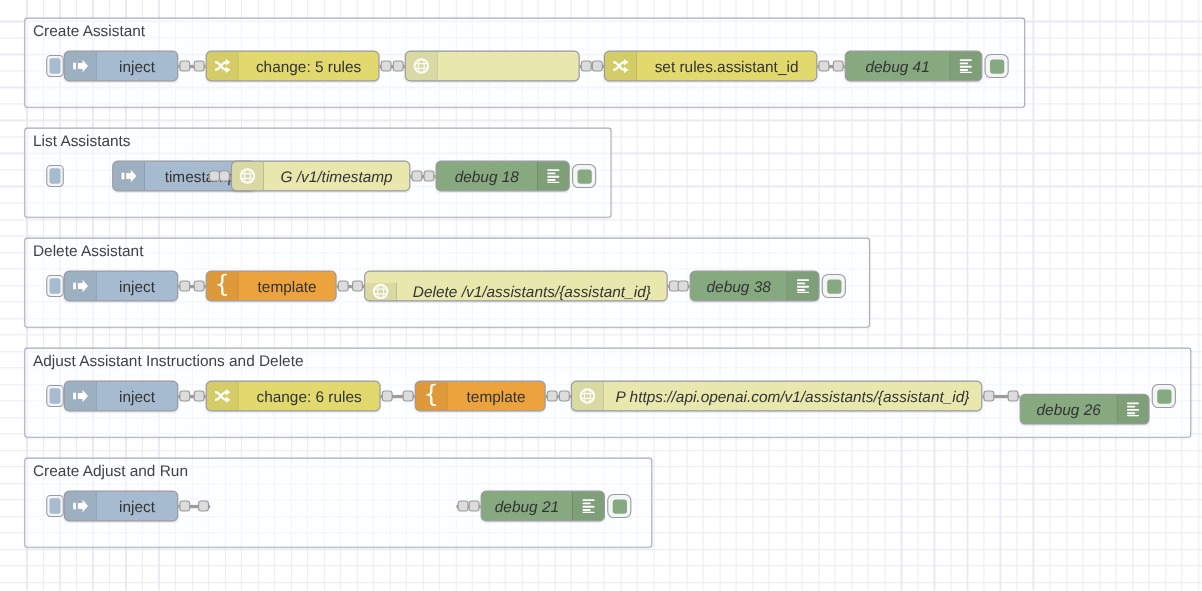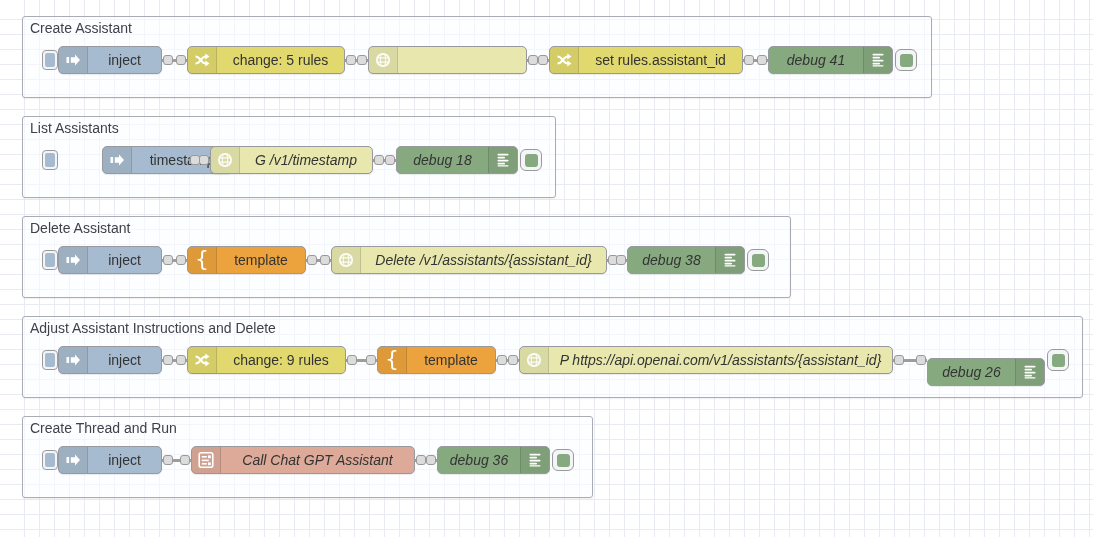--- a/index.html
+++ b/index.html
@@ -216,21 +216,21 @@
     <div class="port" style="left: 176px; top: 255px;"></div>
     <div class="node" style="left: 187px; top: 246px; width: 119px; background: rgb(236, 163, 61);">
       <div class="icon-sec icon-left">
         <span class="brace">{</span>
       </div>
       <div class="node-label">template</div>
     </div>
     <div class="wire" style="left: 306px; top: 258.5px; width: 25px;"></div>
     <div class="port" style="left: 307px; top: 255px;"></div>
     <div class="port" style="left: 320px; top: 255px;"></div>
-    <div class="node" style="left: 331px; top: 246px; width: 276px; background: rgb(231, 231, 174);">
+    <div class="node" style="left: 331px; top: 246px; width: 276px; background: rgb(231, 231, 174); align-items: flex-end;">
       <div class="icon-sec icon-left">
         <svg width="16" height="16" viewBox="0 0 16 16">
           <g stroke="#fff" fill="none" opacity="0.92">
             <circle cx="8" cy="8" r="6.2" stroke-width="1.8"></circle>
             <ellipse cx="8" cy="8" rx="2.7" ry="6.2" stroke-width="1.1"></ellipse>
             <path d="M2.2 5.9 H13.8 M2.2 10.1 H13.8" stroke-width="1.1"></path>
           </g>
         </svg>
       </div>
       <div class="node-label italic">Delete /v1/assistants/{assistant_id}</div>
@@ -275,21 +275,21 @@
     <div class="port" style="left: 176px; top: 355px;"></div>
     <div class="node" style="left: 187px; top: 346px; width: 159px; background: rgb(226, 217, 110);">
       <div class="icon-sec icon-left">
         <svg width="17" height="16" viewBox="0 0 16 16">
           <path d="M1 11.5 C4 11.5 5.2 9.4 6.5 7.6 C8 5.5 9.5 4.5 11.5 4.5" stroke="#fff" stroke-width="2" fill="none"></path>
           <path d="M10.8 1.6 L15 4.5 L10.8 7.4 z" fill="#fff"></path>
           <path d="M1 4.5 C4 4.5 5.2 6.6 6.5 8.4 C8 10.5 9.5 11.5 11.5 11.5" stroke="#fff" stroke-width="2" fill="none"></path>
           <path d="M10.8 8.6 L15 11.5 L10.8 14.4 z" fill="#fff"></path>
         </svg>
       </div>
-      <div class="node-label">change: 9 rules</div>
+      <div class="node-label">change: 6 rules</div>
     </div>
     <div class="wire" style="left: 346px; top: 358.5px; width: 31px;"></div>
     <div class="port" style="left: 347px; top: 355px;"></div>
     <div class="port" style="left: 366px; top: 355px;"></div>
     <div class="node" style="left: 377px; top: 346px; width: 119px; background: rgb(236, 163, 61);">
       <div class="icon-sec icon-left">
         <span class="brace">{</span>
       </div>
       <div class="node-label">template</div>
     </div>
@@ -322,57 +322,42 @@
             <rect x="2.5" y="10.8" width="7.5" height="1.7" rx="0.8"></rect>
             <rect x="2.5" y="13.2" width="11" height="1.2" rx="0.6"></rect>
           </g>
         </svg>
       </div>
     </div>
     <div class="btn-outer debug-btn" style="left: 1047px; top: 349px;">
       <div class="debug-btn-inner" style="background: rgb(135, 169, 128);"></div>
     </div>
     <div class="group" style="left: 22px; top: 416px; width: 571px; height: 82px;">
-      <div class="group-title">Create Thread and Run</div>
+      <div class="group-title">Create Adjust and Run</div>
     </div>
     <div class="btn-outer inject-btn" style="left: 42px; top: 450px;">
       <div class="inject-btn-inner" style="background: rgb(166, 187, 207);"></div>
     </div>
     <div class="node" style="left: 58px; top: 446px; width: 104px; background: rgb(166, 187, 207);">
       <div class="icon-sec icon-left">
         <svg width="16" height="16" viewBox="0 0 16 16">
           <rect x="1.5" y="5" width="2.6" height="6" fill="#fff"></rect>
           <path d="M5.8 5.2 h4.2 V2.4 L15 8 l-5 5.6 V10.8 H5.8 z" fill="#fff"></path>
         </svg>
       </div>
       <div class="node-label">inject</div>
     </div>
     <div class="wire" style="left: 162px; top: 458.5px; width: 29px;"></div>
     <div class="port" style="left: 163px; top: 455px;"></div>
     <div class="port" style="left: 180px; top: 455px;"></div>
-    <div class="node" style="left: 191px; top: 446px; width: 224px; background: rgb(221, 170, 153);">
-      <div class="icon-sec icon-left">
-        <svg width="18" height="18" viewBox="0 0 18 18">
-          <g>
-            <rect x="2.2" y="1.8" width="13.6" height="14.4" rx="2" stroke="#fff" stroke-width="1.6" fill="none"></rect>
-            <rect x="4.8" y="5" width="5" height="1.6" fill="#fff"></rect>
-            <rect x="11" y="4.4" width="2.8" height="2.8" fill="#fff"></rect>
-            <rect x="4.8" y="8.6" width="7" height="1.6" fill="#fff"></rect>
-            <rect x="4.8" y="12" width="5" height="1.6" fill="#fff"></rect>
-            <rect x="11" y="11.4" width="2.8" height="2.8" fill="#fff"></rect>
-          </g>
-        </svg>
-      </div>
-      <div class="node-label italic">Call Chat GPT Assistant</div>
-    </div>
     <div class="wire" style="left: 415px; top: 458.5px; width: 22px;"></div>
     <div class="port" style="left: 416px; top: 455px;"></div>
     <div class="port" style="left: 426px; top: 455px;"></div>
     <div class="node" style="left: 437px; top: 446px; width: 113px; background: rgb(135, 169, 128);">
-      <div class="node-label italic">debug 36</div>
+      <div class="node-label italic">debug 21</div>
       <div class="icon-sec icon-right">
         <svg width="16" height="16" viewBox="0 0 16 16">
           <g fill="#fff">
             <rect x="2.5" y="1.8" width="11" height="1.7" rx="0.8"></rect>
             <rect x="2.5" y="4.8" width="7.5" height="1.7" rx="0.8"></rect>
             <rect x="2.5" y="7.8" width="11" height="1.7" rx="0.8"></rect>
             <rect x="2.5" y="10.8" width="7.5" height="1.7" rx="0.8"></rect>
             <rect x="2.5" y="13.2" width="11" height="1.2" rx="0.6"></rect>
           </g>
         </svg>

